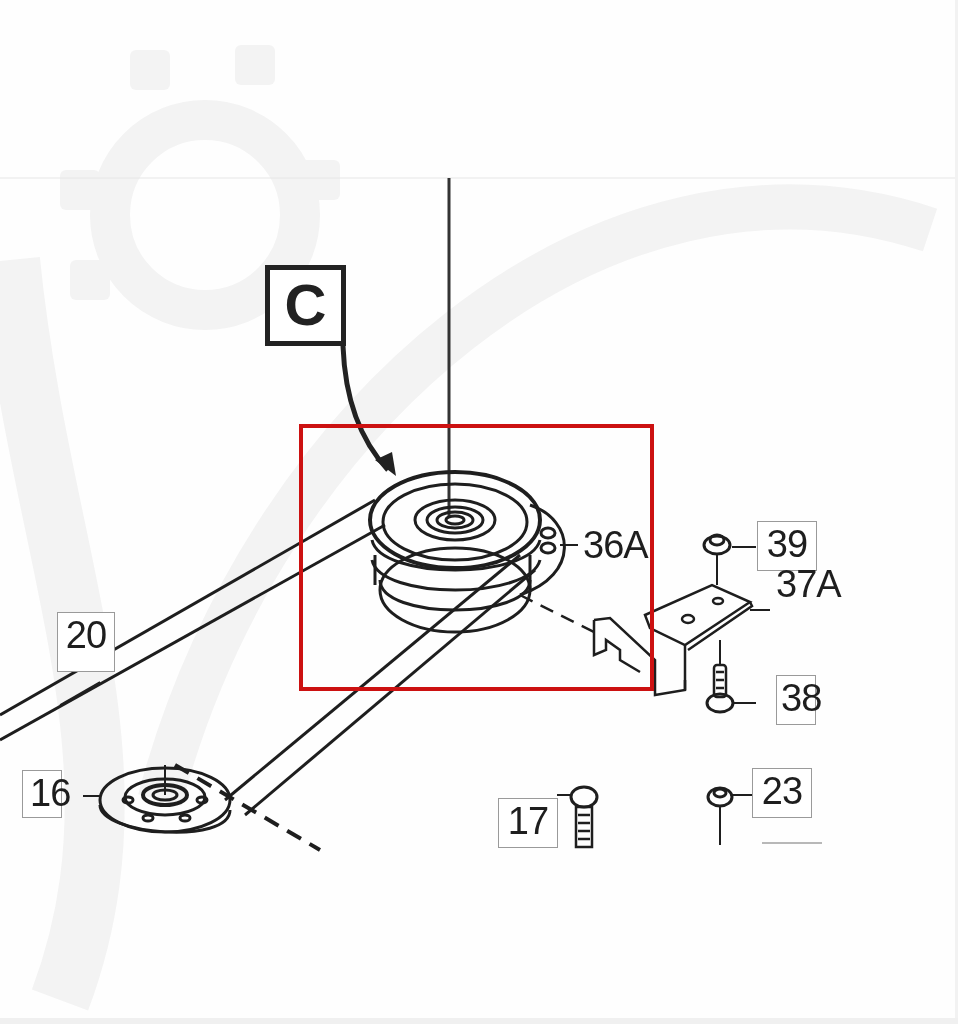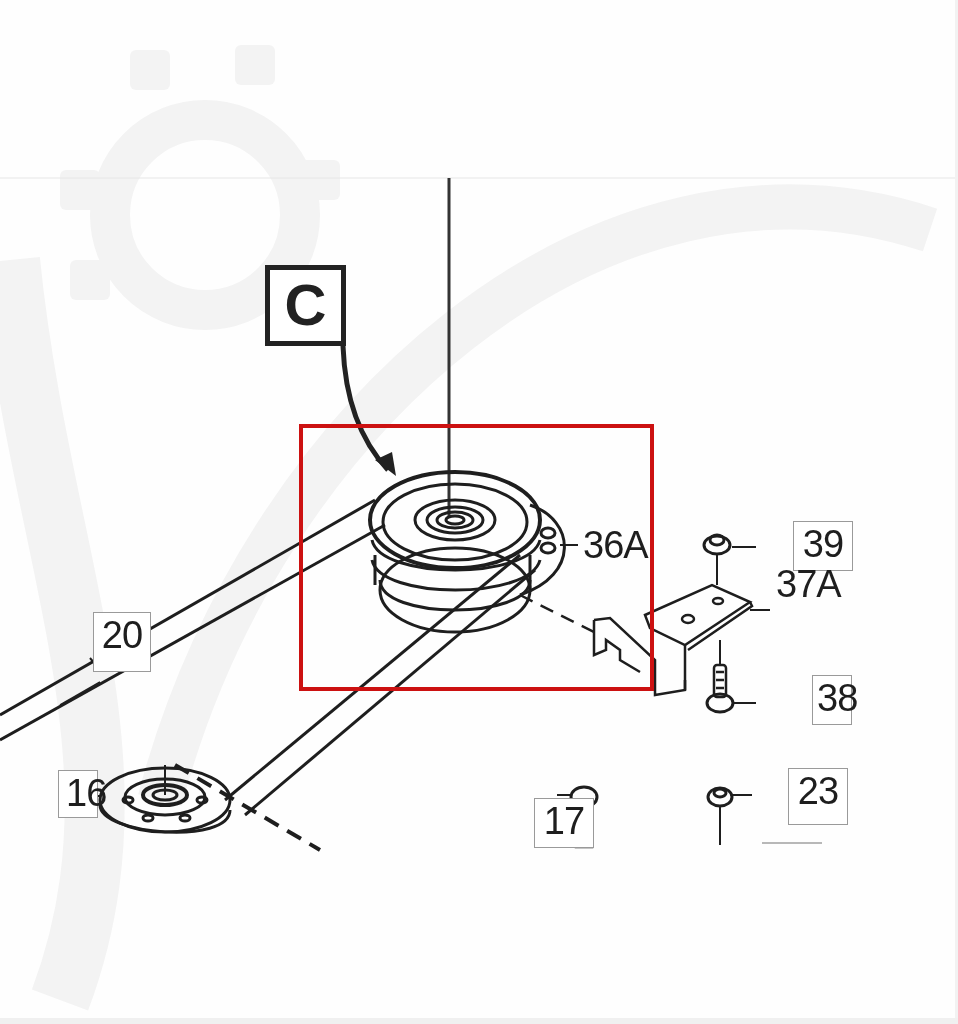--- a/index.html
+++ b/index.html
@@ -4,21 +4,21 @@
 <style>
   html, body { margin: 0; padding: 0; background: #ffffff; }
   body { width: 958px; height: 1024px; position: relative; overflow: hidden; font-family: "Liberation Sans", sans-serif; }
   .canvas { position: absolute; left: 0; top: 0; width: 958px; height: 1024px; background: #fefefe; }
   .bottom-edge { position: absolute; left: 0; top: 1018px; width: 958px; height: 6px; background: #f0f0f0; }
   .right-edge { position: absolute; left: 955px; top: 0; width: 3px; height: 1024px; background: #f2f2f2; }
   svg { position: absolute; left: 0; top: 0; }
   .callout {
     position: absolute; border: 1.5px solid #9a9a9a; background: #ffffff;
     color: #1e1e1e; font-size: 38px; line-height: 44px; text-align: center;
-    padding: 0 4px; box-sizing: border-box; letter-spacing: -1px; margin-left: 36px;
+    padding: 0 4px; box-sizing: border-box; letter-spacing: -1px;
   }
   .plain-label { position: absolute; color: #1e1e1e; font-size: 38px; line-height: 44px; letter-spacing: -1px; }
   .view-letter {
     position: absolute; left: 265px; top: 265px; width: 81px; height: 81px;
     border: 5px solid #222; box-sizing: border-box; background: #fff;
     font-weight: bold; font-size: 58px; line-height: 70px; text-align: center; color: #222;
   }
 </style>
 </head>
 <body>
@@ -151,17 +151,17 @@
 
   <div class="view-letter">C</div>
 
   <div class="callout" style="left:57px; top:612px; width:58px; height:60px;">20</div>
   <div class="callout" style="left:22px; top:770px; width:40px; height:48px;padding-left:7px;">16</div>
   <div class="plain-label" style="left:583px; top:523px;">36A</div>
   <div class="callout" style="left:757px; top:521px; width:60px; height:50px;">39</div>
   <div class="plain-label" style="left:776px; top:562px;">37A</div>
   <div class="callout" style="left:776px; top:675px; width:40px; height:50px;">38</div>
   <div class="callout" style="left:498px; top:798px; width:60px; height:50px;">17</div>
-  <div class="callout" style="left:752px; top:768px; width:60px; height:57px;">23</div>
+  <div class="callout" style="left:752px; top:768px; width:60px; height:50px;">23</div>
 
   <div class="right-edge"></div>
   <div class="bottom-edge"></div>
 </div>
 
 </body></html>

